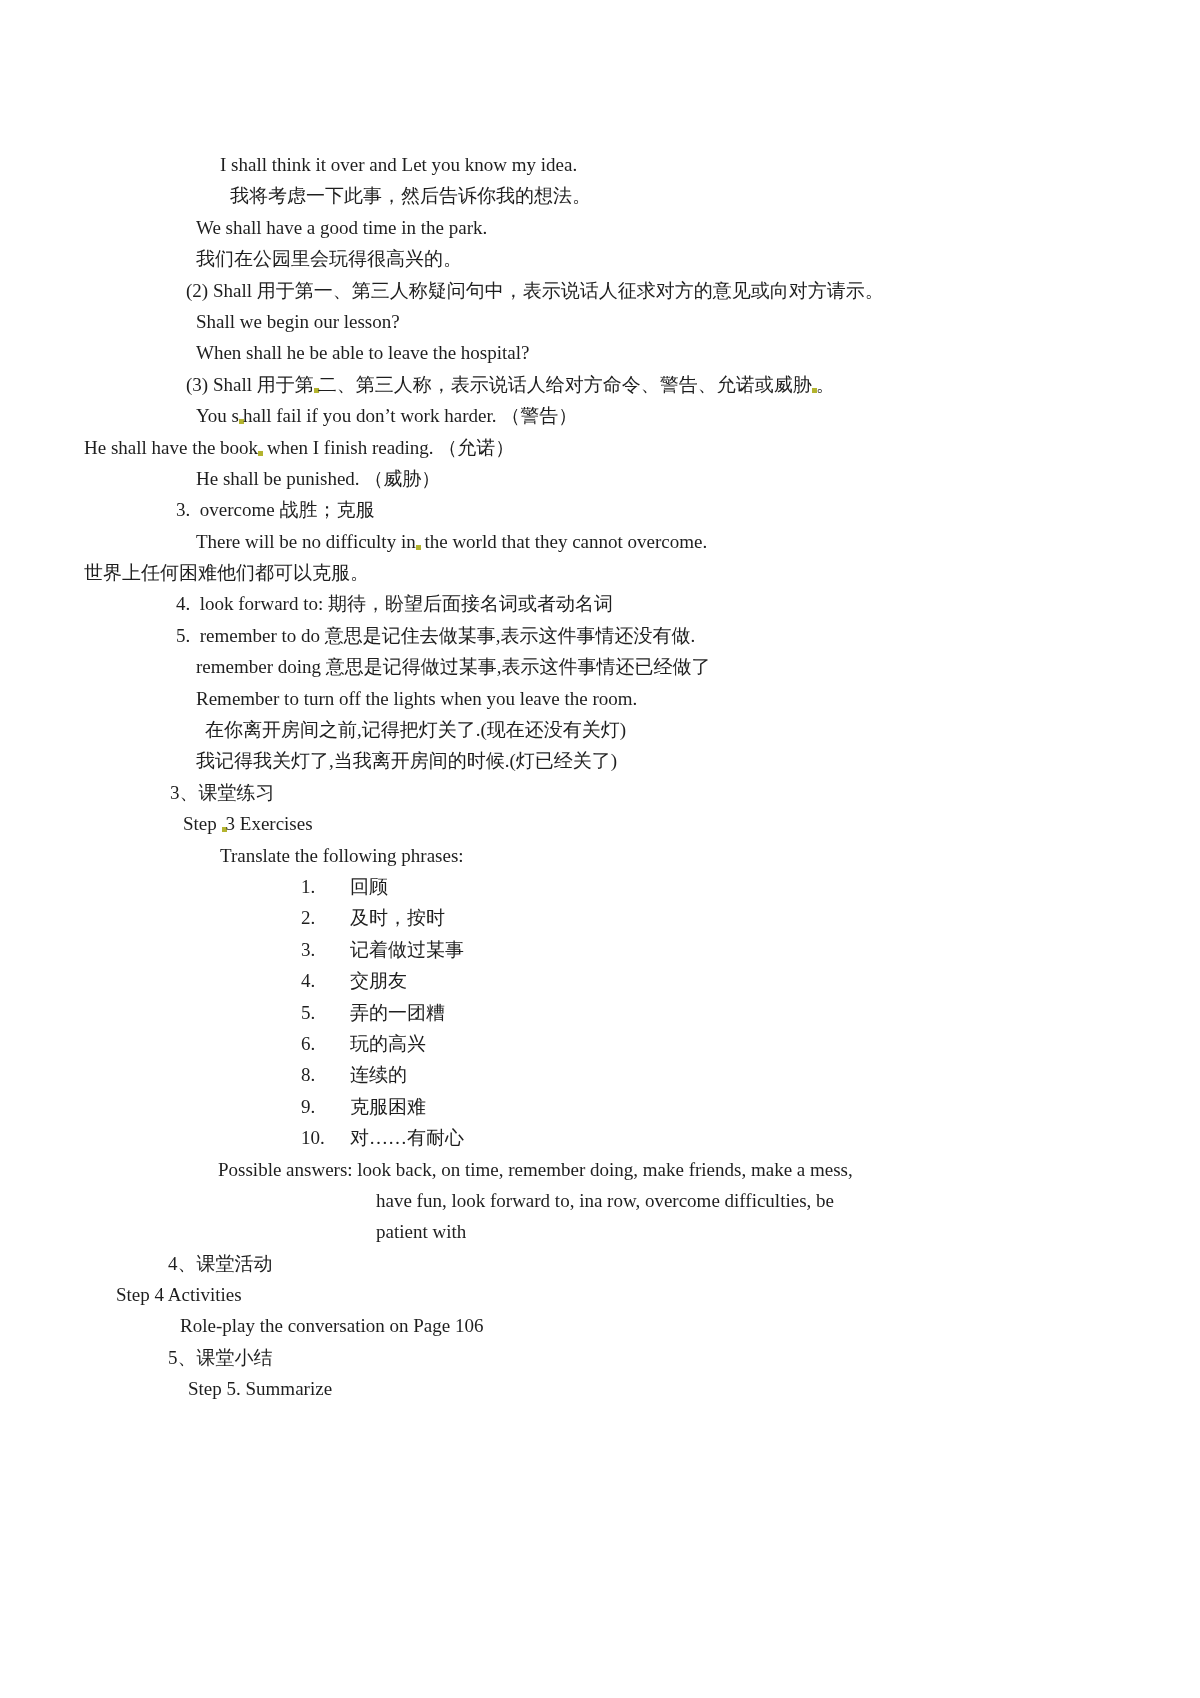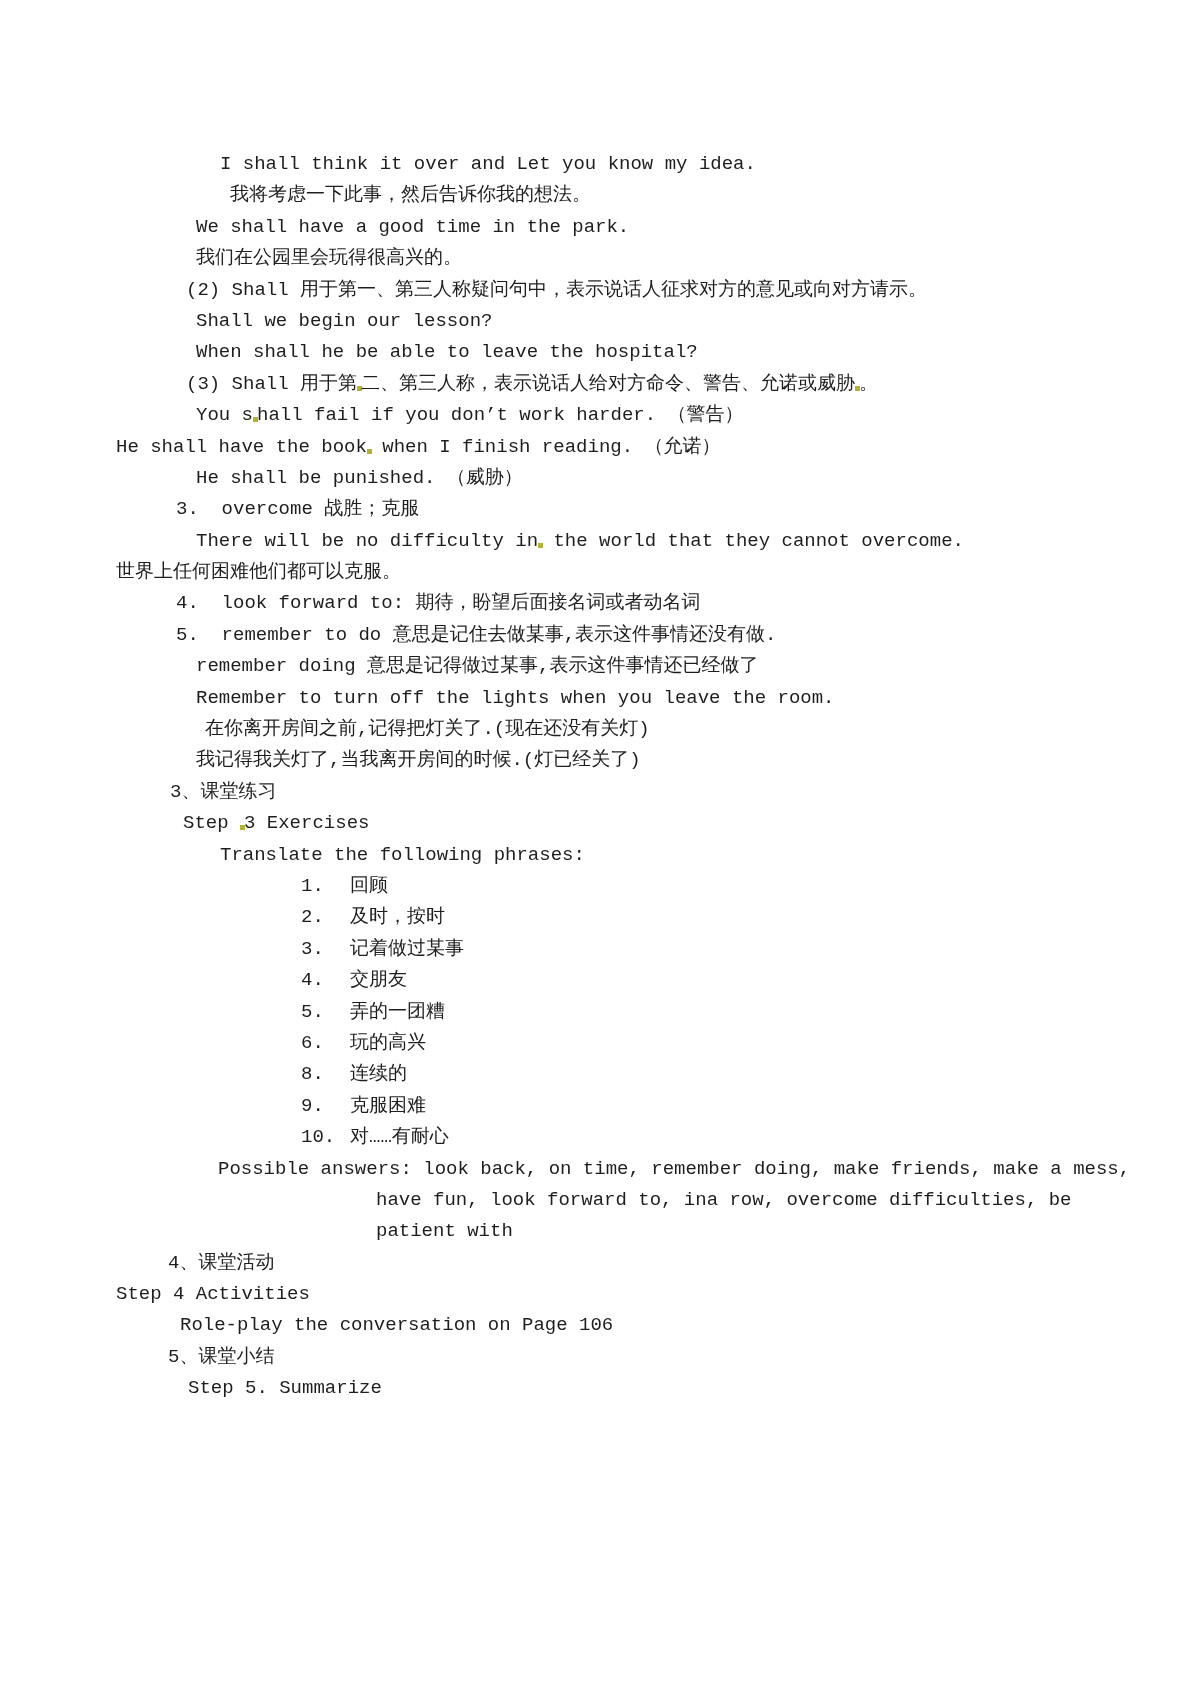--- a/index.html
+++ b/index.html
@@ -3,21 +3,21 @@
 <meta charset="utf-8">
 <title></title>
 <style>
   html,body{margin:0;padding:0;background:#ffffff;}
   .page{
     position:relative;
     width:1200px;height:1698px;
     background:#ffffff;
     overflow:hidden;
     color:#1e1e1e;
-    font-family:Liberation Mono, monospace;
+    font-family:Liberation Serif, serif;
     font-size:19px;
     line-height:31.4px;
   }
   .doc{position:absolute;left:0;top:149px;right:0;}
   .ln{white-space:pre;height:31.4px;overflow:visible;}
   .num{display:inline-block;width:49px;}
   .pdot{
     display:inline-block;width:5px;height:5px;
     background:#b3b32e;
     vertical-align:-2px;
@@ -35,28 +35,28 @@
     <div class="ln" style="padding-left:196px">We shall have a good time in the park.</div>
     <div class="ln" style="padding-left:196px">我们在公园里会玩得很高兴的。</div>
     <div class="ln" style="padding-left:186px">(2) Shall 用于第一、第三人称疑问句中，表示说话人征求对方的意见或向对方请示。</div>
     <div class="ln" style="padding-left:196px">Shall we begin our lesson?</div>
     <div class="ln" style="padding-left:196px">When shall he be able to leave the hospital?</div>
 
     <div class="ln" style="padding-left:186px"><span>(3) Shall 用于第</span><span class="pdot"></span><span>二、第三人称，表示说话人给对方命令、警告、允诺或威胁</span><span class="pdot"></span><span>。</span></div>
 
     <div class="ln" style="padding-left:196px"><span>You s</span><span class="pdot"></span><span>hall fail if you don’t work harder. （警告）</span></div>
 
-    <div class="ln" style="padding-left:116px"><span>He shall have the book</span><span class="pdot"></span><span> when I finish reading. （允诺）</span></div>
+    <div class="ln" style="padding-left:84px"><span>He shall have the book</span><span class="pdot"></span><span> when I finish reading. （允诺）</span></div>
 
     <div class="ln" style="padding-left:196px">He shall be punished. （威胁）</div>
     <div class="ln" style="padding-left:176px">3.  overcome 战胜；克服</div>
 
     <div class="ln" style="padding-left:196px"><span>There will be no difficulty in</span><span class="pdot"></span><span> the world that they cannot overcome.</span></div>
 
-    <div class="ln" style="padding-left:116px">世界上任何困难他们都可以克服。</div>
+    <div class="ln" style="padding-left:84px">世界上任何困难他们都可以克服。</div>
     <div class="ln" style="padding-left:176px">4.  look forward to: 期待，盼望后面接名词或者动名词</div>
     <div class="ln" style="padding-left:176px">5.  remember to do 意思是记住去做某事,表示这件事情还没有做.</div>
     <div class="ln" style="padding-left:196px">remember doing 意思是记得做过某事,表示这件事情还已经做了</div>
     <div class="ln" style="padding-left:196px">Remember to turn off the lights when you leave the room.</div>
     <div class="ln" style="padding-left:205px">在你离开房间之前,记得把灯关了.(现在还没有关灯)</div>
 
 
     <div class="ln" style="padding-left:196px">我记得我关灯了,当我离开房间的时候.(灯已经关了)</div>
     <div class="ln" style="padding-left:170px">3、课堂练习</div>
 

